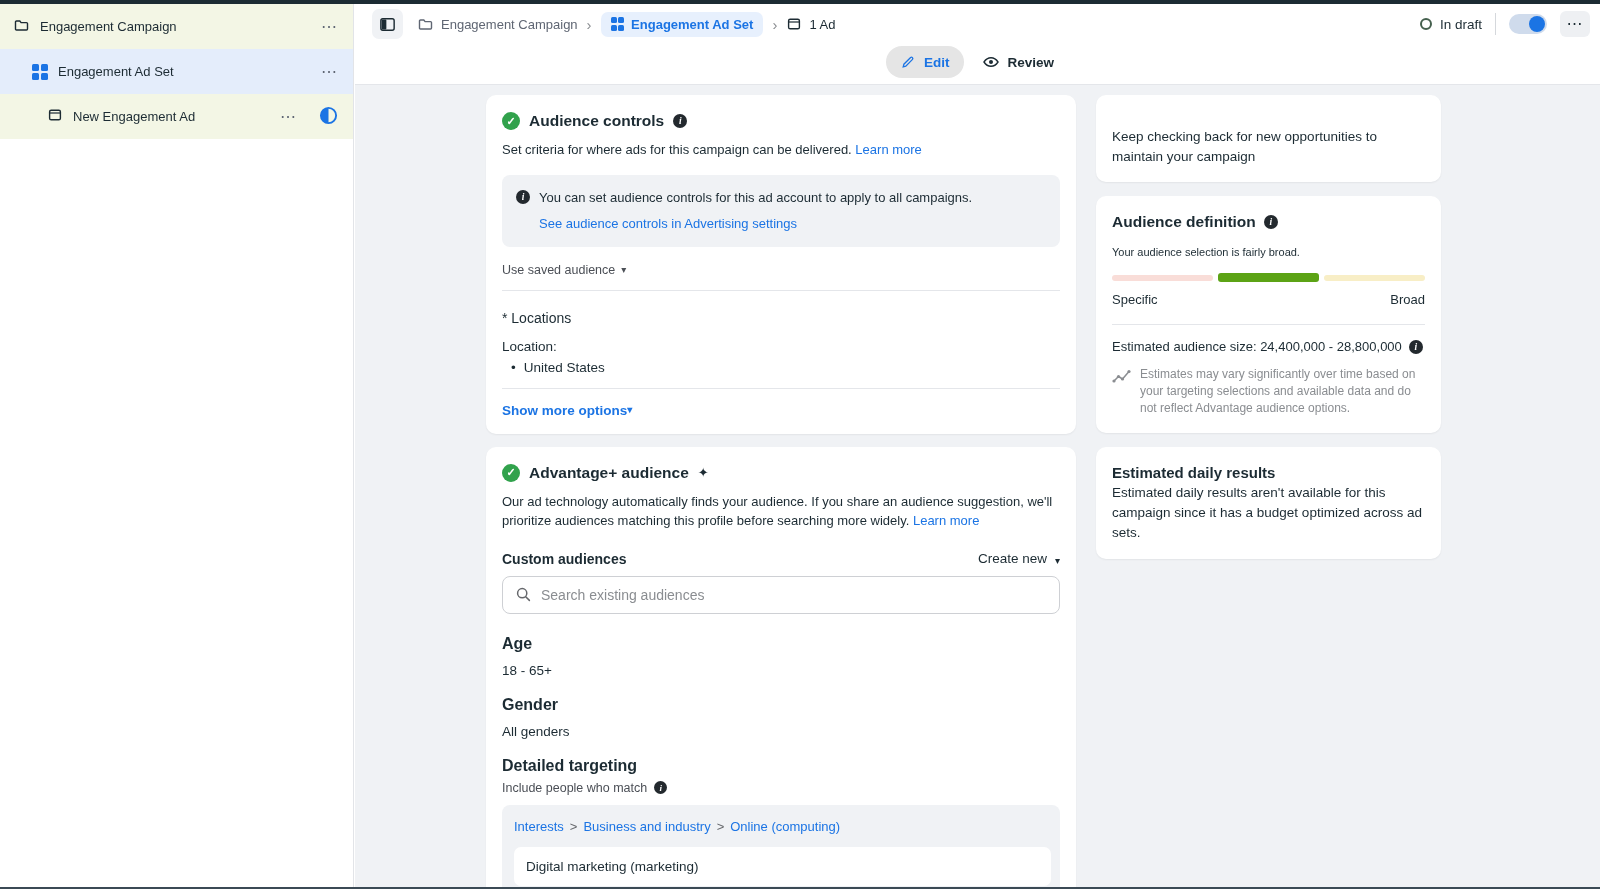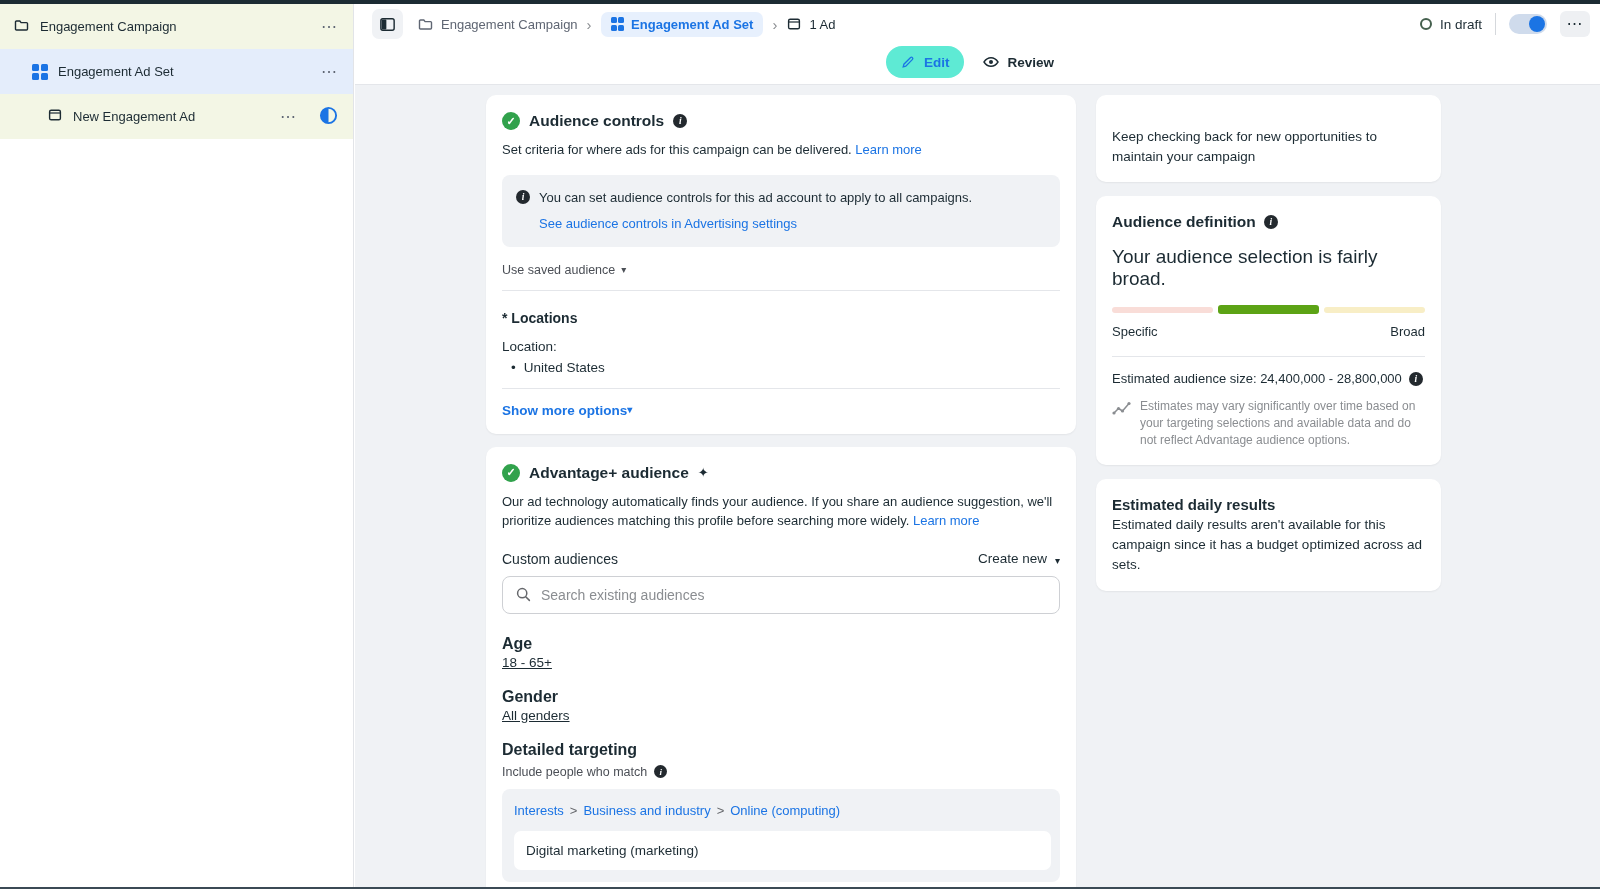--- a/index.html
+++ b/index.html
@@ -39,21 +39,21 @@
 
   .right-cluster { position:absolute; right:10px; top:6px; display:flex; align-items:center; gap:13px; height:28px; }
   .draft { display:flex; align-items:center; gap:8px; font-size:13.5px; color:#1c2b33; }
   .draft-dot { width:12px; height:12px; border:2px solid #45604e; border-radius:50%; }
   .vdiv { width:1px; height:22px; background:#d5d8dc; }
   .toggle { position:relative; width:38px; height:20px; background:#cfdbec; border-radius:10px; cursor:pointer; }
   .toggle .knob { position:absolute; right:2px; top:2px; width:16px; height:16px; border-radius:50%; background:#1b74e4; }
   .more-btn { width:30px; height:26px; border-radius:6px; background:#eef0f3; display:grid; place-items:center; cursor:pointer; }
 
   .actions { position:absolute; left:531px; top:42px; display:flex; align-items:center; gap:18px; }
-  .edit-pill { display:flex; align-items:center; gap:8px; background:#5eead4; color:#1b74e4; font-weight:700; font-size:13.5px; padding:8px 14px; border-radius:18px; border:none; cursor:pointer; font-family:inherit; }
+  .edit-pill { display:flex; align-items:center; gap:8px; background:#e5e5e5; color:#1b74e4; font-weight:700; font-size:13.5px; padding:8px 14px; border-radius:18px; border:none; cursor:pointer; font-family:inherit; }
   .review-btn { display:flex; align-items:center; gap:8px; background:none; border:none; color:#1c2b33; font-size:13.5px; font-weight:600; cursor:pointer; font-family:inherit; }
 
   
   .content { position:absolute; top:81px; left:0; right:0; bottom:0; padding:10px 0 0 131px; display:flex; gap:20px; align-items:flex-start; overflow:hidden; }
   .col-center { width:590px; }
   .col-right { width:345px; }
   .card { background:#fff; border-radius:10px; box-shadow:0 1px 2px rgba(0,0,0,0.06); }
 
   .check-circle { width:18px; height:18px; border-radius:50%; background:#31a24c; color:#fff; font-size:11px; font-weight:700; display:grid; place-items:center; flex:none; }
   .info-dot { display:inline-grid; place-items:center; width:14px; height:14px; border-radius:50%; background:#23292e; color:#fff; font-size:9.5px; font-weight:700; font-family:"Liberation Serif", serif; font-style:italic; flex:none; }
@@ -66,52 +66,52 @@
   .sparkle { font-size:13px; color:#1c2b33; }
   .desc { margin-top:10px; font-size:13px; line-height:1.5; color:#1c2b33; }
 
   .info-box { margin-top:15px; background:#f0f2f5; border-radius:8px; padding:13px 14px; font-size:13px; line-height:1.5; }
   .info-box .row { display:flex; gap:9px; align-items:flex-start; }
   .info-box .row .info-dot { margin-top:2px; }
   .info-box .boxlink { display:block; margin:7px 0 0 23px; }
 
   .saved-aud { margin-top:16px; display:flex; align-items:center; gap:6px; font-size:12.5px; color:#4b4f56; cursor:pointer; }
   .divider { border-top:1px solid #e4e6ea; margin-top:13px; }
-  .loc-head { margin-top:19px; font-size:14px; font-weight:700; }
+  .loc-head { margin-top:19px; font-size:14px; font-weight:400; }
   .loc-label { margin-top:13px; font-size:13.5px; }
   .bullet-line { margin-top:6px; padding-left:9px; font-size:13.5px; display:flex; gap:8px; align-items:center; }
   .show-more { margin-top:14px; display:inline-flex; align-items:center; font-size:13.5px; font-weight:600; }
 
   .ca-row { margin-top:20px; display:flex; align-items:center; }
-  .ca-label { font-size:14px; font-weight:400; }
+  .ca-label { font-size:14px; font-weight:700; }
   .create-new { margin-left:auto; display:flex; align-items:flex-end; gap:8px; font-size:13.5px; color:#1c2b33; cursor:pointer; }
   .search-box { margin-top:9px; height:38px; border:1px solid #ced0d4; border-radius:8px; display:flex; align-items:center; padding:0 12px; gap:9px; background:#fff; }
   .search-box input { border:none; outline:none; flex:1; font-size:14px; font-family:inherit; color:#1c2b33; background:transparent; }
   .search-box input::placeholder { color:#8a8d91; }
 
   .kv-label { margin-top:21px; font-size:16px; font-weight:700; }
-  .kv-value { margin-top:2px; font-size:13.5px;text-decoration:underline; }
+  .kv-value { margin-top:10px; font-size:13.5px; }
   .include-line { margin-top:6px; display:flex; align-items:center; gap:7px; font-size:12.5px; color:#4b4f56; }
   .include-line .info-dot { width:13px; height:13px; font-size:9px; }
 
   .target-box { margin-top:10px; background:#f0f2f5; border-radius:8px; padding:14px 9px 12px 12px; }
   .path-line { font-size:13px; display:flex; gap:6px; flex-wrap:wrap; align-items:center; }
   .path-sep { color:#65676b; }
   .target-item { margin-top:13px; background:#fff; border-radius:7px; padding:12px 12px; font-size:13.5px; color:#1c2b33; }
 
   
   .opp-head { display:flex; align-items:center; gap:12px; }
   .star-badge { width:30px; height:30px; border-radius:8px; background:#e9e5fb; display:grid; place-items:center; flex:none; }
   .opp-title { font-size:15px; font-weight:700; }
   .opp-body { margin-top:15px; font-size:13.5px; line-height:1.45; color:#1c2b33; }
 
   .mt14 { margin-top:14px; }
   .ad-title-row { display:flex; align-items:center; gap:8px; }
   .ad-title { font-size:15.5px; font-weight:700; }
-  .ad-body { margin-top:15px; font-size:19px; }
+  .ad-body { margin-top:15px; font-size:11px; }
   .gauge { margin-top:15px; display:flex; align-items:center; gap:5px; }
   .gauge .seg { flex:1; height:6px; border-radius:3px; }
   .seg-specific { background:#f9ddd8; }
   .seg-active { background:#5ca315; height:9px !important; border-radius:5px; }
   .seg-broad { background:#f8eec6; }
   .scale-row { margin-top:10px; display:flex; justify-content:space-between; font-size:13px; color:#1c2b33; }
   .est-line { margin-top:14px; display:flex; align-items:center; gap:7px; font-size:13px; }
   .disclaimer { margin-top:12px; display:flex; gap:8px; align-items:flex-start; color:#8a8d91; font-size:12px; line-height:1.4; }
   .disclaimer svg { flex:none; margin-top:2px; }
 

